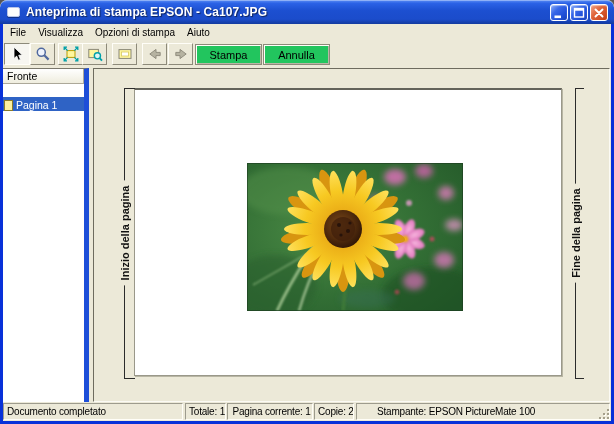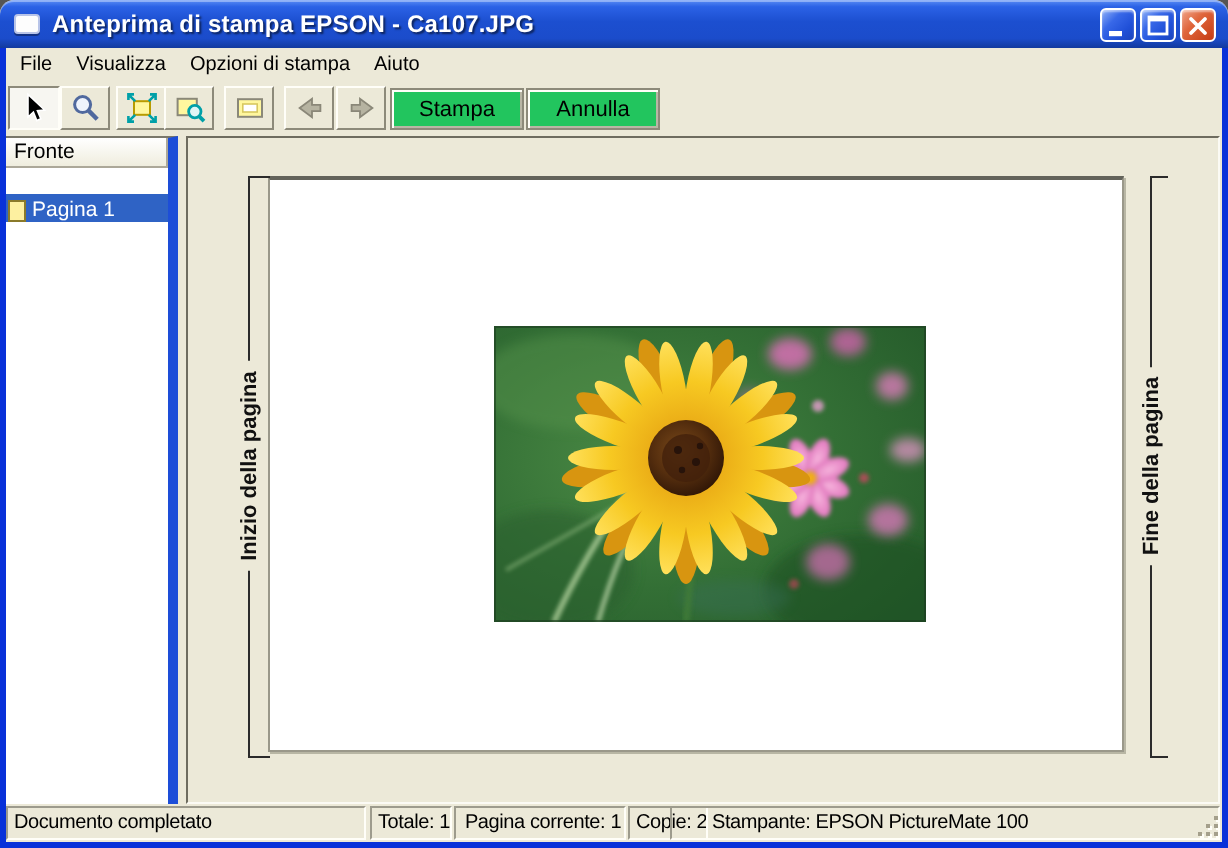--- a/index.html
+++ b/index.html
@@ -72,21 +72,21 @@
     background:#ece9d8;padding:1px 5px;
     transform:translate(-50%,-50%) rotate(-90deg);}
   .ml-left{left:31px;top:164px;} .ml-right{left:482px;top:164px;}
   .photo{position:absolute;left:153px;top:94px;width:216px;height:148px;display:block;}
   
   .statusbar{position:absolute;left:3px;right:3px;top:402px;height:19px;background:#ece9d8;}
   .spanel{position:absolute;top:1px;height:17px;font-size:10px;letter-spacing:-.2px;
     color:#000;line-height:15px;padding-left:3px;white-space:nowrap;overflow:hidden;
     border:1px solid;border-color:#9d9b8d #fffef8 #fffef8 #9d9b8d;}
   .sp1{left:0;width:180px;} .sp2{left:182px;width:41px;} .sp3{left:224px;width:86px;text-align:center;}
-  .sp4{left:311px;width:40px;} .sp5{left:332px;right:1px;padding-left:20px;}
+  .sp4{left:311px;width:40px;} .sp5{left:353px;right:1px;padding-left:20px;}
   .grip{position:absolute;right:0;bottom:1px;width:13px;height:13px;}
 </style>
 </head>
 <body>
 
 <div class="window">
 
   <div class="titlebar">
     <span class="app-icon"></span>
     <span class="title">Anteprima di stampa EPSON - Ca107.JPG</span>

